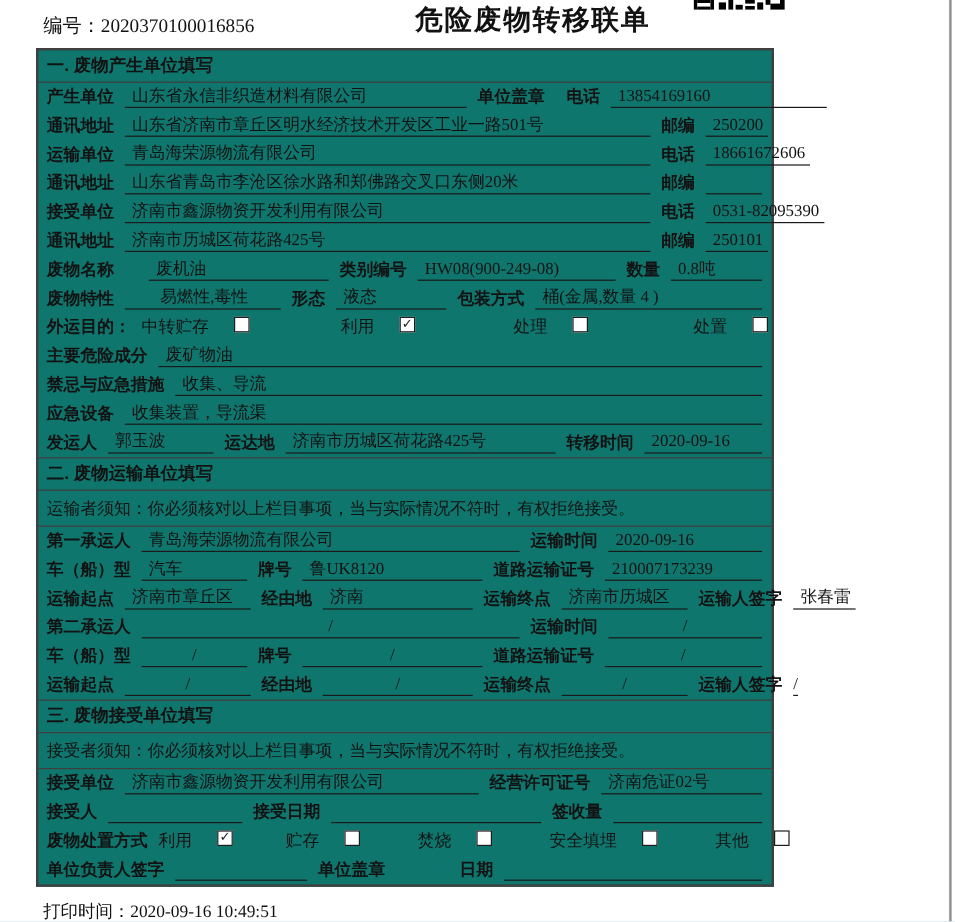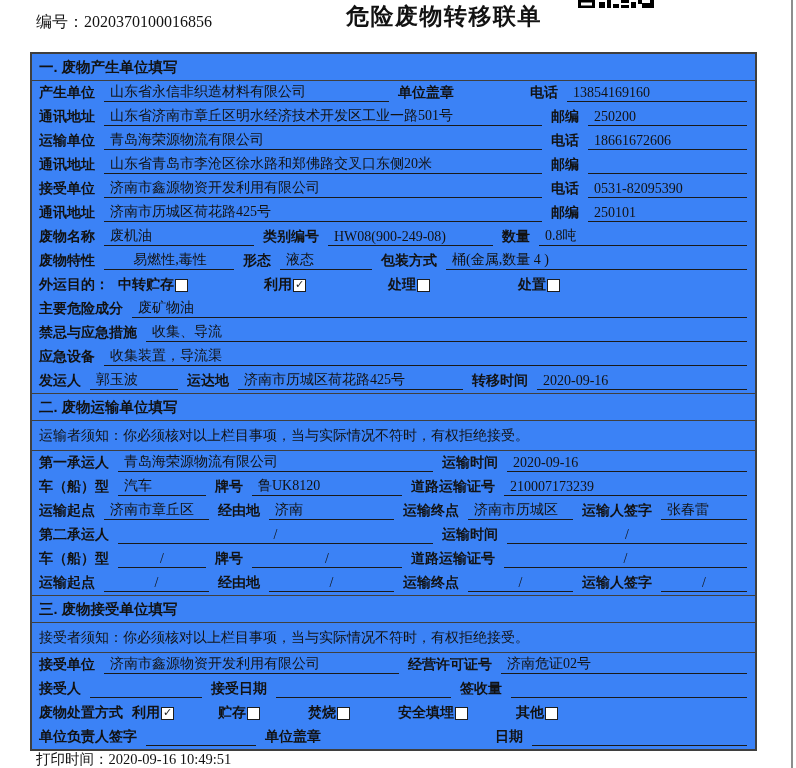--- a/index.html
+++ b/index.html
@@ -9,38 +9,38 @@
   .page{position:relative;width:796px;height:768px;background:#fff;}
 
   
   .doc-header{position:relative;height:40px;}
   .serial{position:absolute;left:36px;top:12px;font-size:16px;white-space:nowrap;}
   .title{position:absolute;left:346px;top:1px;margin:0;font-size:23px;letter-spacing:1.5px;
          font-family:"Liberation Sans","DejaVu Sans",sans-serif;font-weight:bold;white-space:nowrap;}
   .qr{position:absolute;left:578px;top:0;}
 
   
-  .form-table{position:absolute;left:30px;top:52px;width:727px;box-sizing:border-box;
-              border:2px solid #3f3f3f;background:#3b82f6;}
+  .form-table{position:absolute;left:30px;top:40px;width:615px;box-sizing:border-box;
+              border:2px solid #3f3f3f;background:#0f766e;}
   .section{display:block;}
   .section + .section .sec-header{border-top:1.6px solid #3f3f3f;}
   .sec-header{height:26px;line-height:26px;font-size:14.5px;font-weight:bold;padding-left:7px;
               font-family:"Liberation Sans","DejaVu Sans",sans-serif;border-bottom:1.6px solid #3f3f3f;}
   .notice{height:29px;display:flex;align-items:center;padding-left:7px;
           border-bottom:1.6px solid #3f3f3f;white-space:nowrap;}
   .row{height:24px;display:flex;align-items:flex-end;box-sizing:border-box;
        padding:0 8px 3px 7px;column-gap:9px;}
   .lbl{white-space:nowrap;flex:0 0 auto;font-weight:bold;}
   .fld{border-bottom:1px solid #1a1a1a;padding:0 4px 0 6px;white-space:nowrap;
        box-sizing:border-box;min-height:17px;flex:0 0 auto;}
   .fld.flex{flex:1 1 auto;}
   .fld.ctr{text-align:center;padding:0;}
   .spacer{flex:0 0 auto;}
   .spacer.flex{flex:1 1 auto;}
-  .cbwrap{display:inline-flex;align-items:center;gap:1px;white-space:nowrap;flex:0 0 auto;font-weight:bold;}
+  .cbwrap{display:inline-flex;gap:21px;white-space:nowrap;flex:0 0 auto;}
   .box{width:13px;height:13px;box-sizing:border-box;border:1.4px solid #1d1d1d;
        display:inline-flex;align-items:center;justify-content:center;margin-bottom:0px;background:#fff;}
   .box .chk{font-size:11px;line-height:1;font-family:"DejaVu Sans",sans-serif;color:#222;
             transform:translateY(-1px);}
 
   
   .footer{position:absolute;left:36px;top:750px;font-size:14.5px;white-space:nowrap;}
   .scan-line{position:absolute;left:791px;top:0;width:2px;height:768px;background:#8d8d8d;}
 </style>
 </head>
@@ -106,21 +106,21 @@
           <span class="fld flex">0531-82095390</span>
         </div>
         <div class="row">
           <span class="lbl">通讯地址</span>
           <span class="fld" style="width: 438px;">济南市历城区荷花路425号</span>
           <span class="lbl">邮编</span>
           <span class="fld flex">250101</span>
         </div>
         <div class="row">
           <span class="lbl">废物名称</span>
-          <span class="fld" style="width: 150px;">废机油</span>
+          <span class="fld" style="width: 150px; margin-left: 20px;">废机油</span>
           <span class="lbl">类别编号</span>
           <span class="fld" style="width: 165px;">HW08(900-249-08)</span>
           <span class="lbl">数量</span>
           <span class="fld flex">0.8吨</span>
         </div>
         <div class="row">
           <span class="lbl">废物特性</span>
           <span class="fld" style="width: 130px; text-align: center;">易燃性,毒性</span>
           <span class="lbl">形态</span>
           <span class="fld" style="width: 92px;">液态</span>

